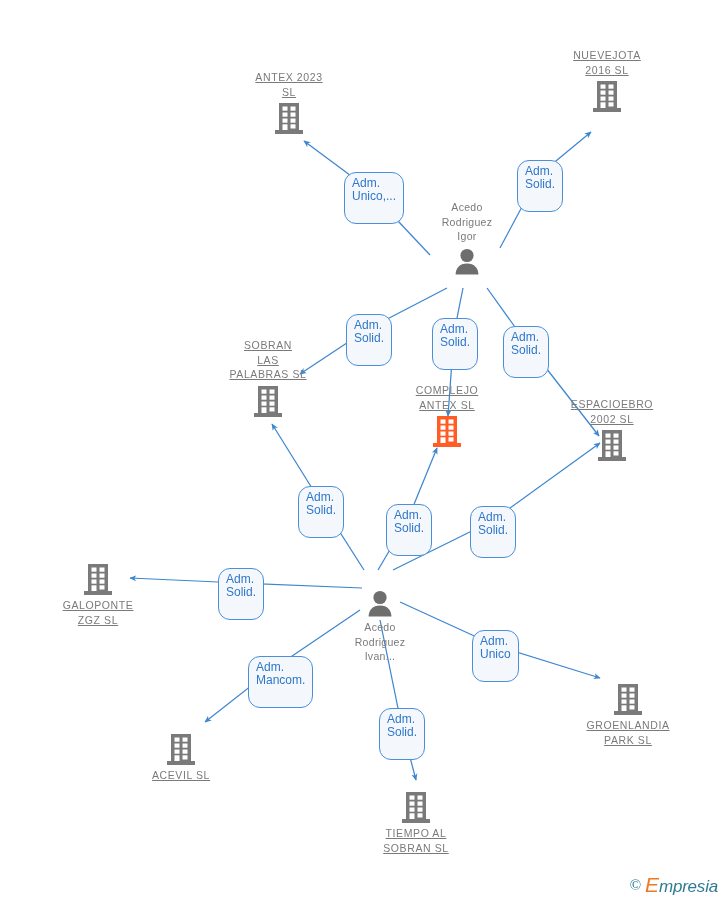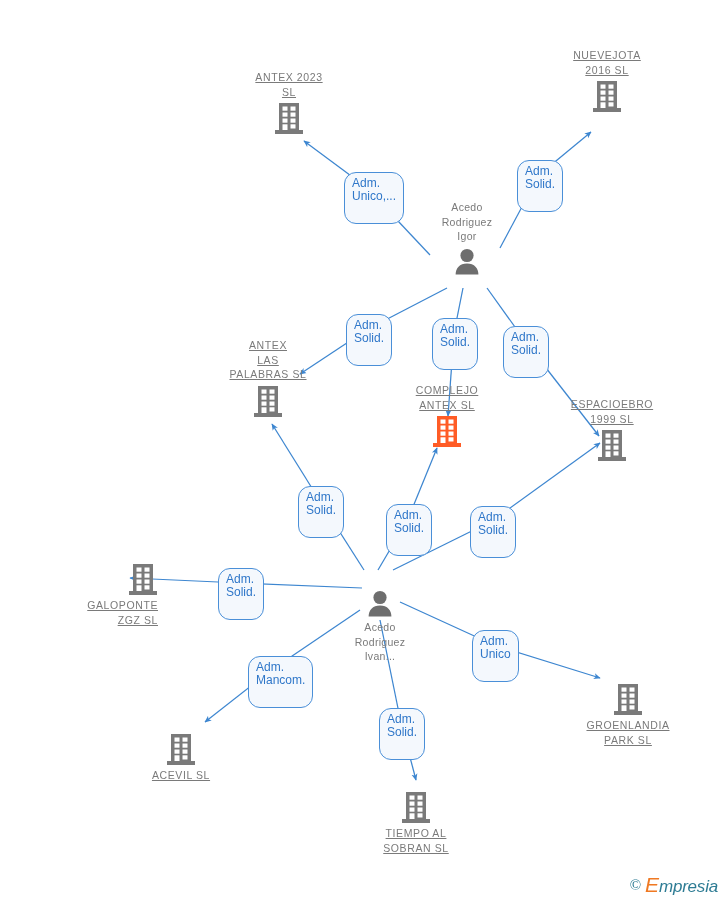--- a/index.html
+++ b/index.html
@@ -165,21 +165,21 @@
       <div class="node person lbl-above" style="left: 467px; top: 200px;">
         <div class="label">Acedo
 Rodriguez
 Igor</div>
         <span class="glyph"><svg width="30" height="30" viewBox="0 0 30 30">
             <circle cx="15" cy="9.5" r="6.6" fill="#6e6e6e"></circle>
             <path d="M15 17.4 C 7.6 17.4 3.6 22.2 3.6 28.4 L 26.4 28.4 C 26.4 22.2 22.4 17.4 15 17.4 z" fill="#6e6e6e"></path>
           </svg></span>
       </div>
       <div class="node company lbl-above" style="left: 268px; top: 338px;">
-        <div class="label">ANTEX
+        <div class="label">SOBRAN
 LAS
 PALABRAS  SL</div>
         <span class="glyph"><svg width="30" height="34" viewBox="0 0 30 34">
             <g fill="#7a7a7a">
               <rect x="5" y="2" width="20" height="27"></rect>
               <rect x="1" y="29" width="28" height="4"></rect>
               <rect x="8.5" y="5.5" width="5" height="4.2" fill="#ffffff"></rect>
               <rect x="16.5" y="5.5" width="5" height="4.2" fill="#ffffff"></rect>
               <rect x="8.5" y="11.5" width="5" height="4.2" fill="#ffffff"></rect>
               <rect x="16.5" y="11.5" width="5" height="4.2" fill="#ffffff"></rect>
@@ -203,37 +203,37 @@
               <rect x="16.5" y="11.5" width="5" height="4.2" fill="#ffffff"></rect>
               <rect x="8.5" y="17.5" width="5" height="4.2" fill="#ffffff"></rect>
               <rect x="16.5" y="17.5" width="5" height="4.2" fill="#ffffff"></rect>
               <rect x="8.5" y="23.3" width="5" height="5.7" fill="#ffffff"></rect>
               <rect x="16.5" y="23.3" width="5" height="4.2" fill="#ffffff"></rect>
             </g>
           </svg></span>
       </div>
       <div class="node company lbl-above" style="left: 612px; top: 397px;">
         <div class="label">ESPACIOEBRO
-1999 SL</div>
-        <span class="glyph"><svg width="30" height="34" viewBox="0 0 30 34">
-            <g fill="#7a7a7a">
-              <rect x="5" y="2" width="20" height="27"></rect>
-              <rect x="1" y="29" width="28" height="4"></rect>
-              <rect x="8.5" y="5.5" width="5" height="4.2" fill="#ffffff"></rect>
-              <rect x="16.5" y="5.5" width="5" height="4.2" fill="#ffffff"></rect>
-              <rect x="8.5" y="11.5" width="5" height="4.2" fill="#ffffff"></rect>
-              <rect x="16.5" y="11.5" width="5" height="4.2" fill="#ffffff"></rect>
-              <rect x="8.5" y="17.5" width="5" height="4.2" fill="#ffffff"></rect>
-              <rect x="16.5" y="17.5" width="5" height="4.2" fill="#ffffff"></rect>
-              <rect x="8.5" y="23.3" width="5" height="5.7" fill="#ffffff"></rect>
-              <rect x="16.5" y="23.3" width="5" height="4.2" fill="#ffffff"></rect>
-            </g>
-          </svg></span>
-      </div>
-      <div class="node company lbl-below" style="left: 98px; top: 562px; text-align: right;">
+2002 SL</div>
+        <span class="glyph"><svg width="30" height="34" viewBox="0 0 30 34">
+            <g fill="#7a7a7a">
+              <rect x="5" y="2" width="20" height="27"></rect>
+              <rect x="1" y="29" width="28" height="4"></rect>
+              <rect x="8.5" y="5.5" width="5" height="4.2" fill="#ffffff"></rect>
+              <rect x="16.5" y="5.5" width="5" height="4.2" fill="#ffffff"></rect>
+              <rect x="8.5" y="11.5" width="5" height="4.2" fill="#ffffff"></rect>
+              <rect x="16.5" y="11.5" width="5" height="4.2" fill="#ffffff"></rect>
+              <rect x="8.5" y="17.5" width="5" height="4.2" fill="#ffffff"></rect>
+              <rect x="16.5" y="17.5" width="5" height="4.2" fill="#ffffff"></rect>
+              <rect x="8.5" y="23.3" width="5" height="5.7" fill="#ffffff"></rect>
+              <rect x="16.5" y="23.3" width="5" height="4.2" fill="#ffffff"></rect>
+            </g>
+          </svg></span>
+      </div>
+      <div class="node company lbl-below" style="left: 98px; top: 562px;">
         <span class="glyph"><svg width="30" height="34" viewBox="0 0 30 34">
             <g fill="#7a7a7a">
               <rect x="5" y="2" width="20" height="27"></rect>
               <rect x="1" y="29" width="28" height="4"></rect>
               <rect x="8.5" y="5.5" width="5" height="4.2" fill="#ffffff"></rect>
               <rect x="16.5" y="5.5" width="5" height="4.2" fill="#ffffff"></rect>
               <rect x="8.5" y="11.5" width="5" height="4.2" fill="#ffffff"></rect>
               <rect x="16.5" y="11.5" width="5" height="4.2" fill="#ffffff"></rect>
               <rect x="8.5" y="17.5" width="5" height="4.2" fill="#ffffff"></rect>
               <rect x="16.5" y="17.5" width="5" height="4.2" fill="#ffffff"></rect>

